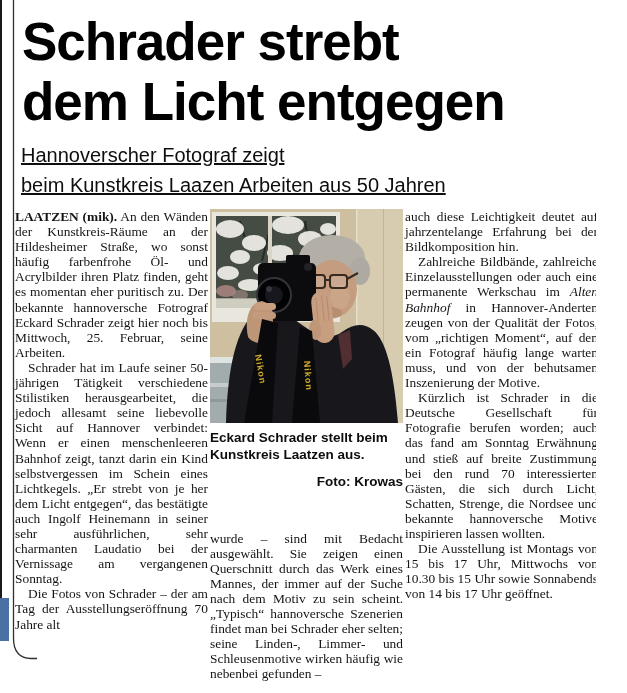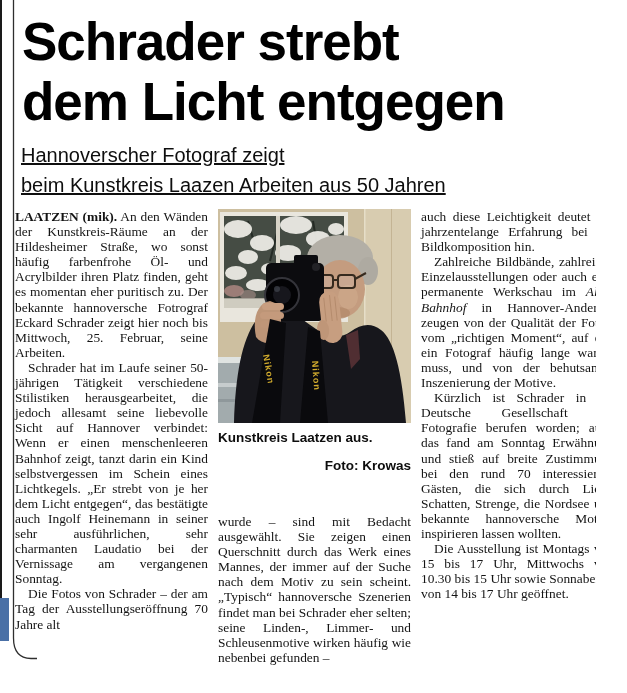--- a/index.html
+++ b/index.html
@@ -21,21 +21,21 @@
     position:absolute; left:22px; top:12px;
     font-size:53px; line-height:60px; font-weight:700;
     letter-spacing:-1px; color:#000;
   }
   .subhead {
     position:absolute; left:21px; top:141px;
     font-size:20px; line-height:29.5px; font-weight:400; color:#0e0e0e;text-decoration:underline;
   }
   .columns {
     position:absolute; left:15px; top:209px; width:600px;
-    display:flex; gap:10px;
+    display:flex; gap:2px;
   }
   .col { flex:0 0 193px; width:193px; }
   .col p {
     font-family:"Liberation Serif", serif;
     font-size:13.4px; line-height:15.1px;
     text-align:justify; color:#141414;
     hyphens:auto; -webkit-hyphens:auto;
   }
   .col p.indent { text-indent:13px; }
   .lead { font-weight:700; font-family:"Liberation Serif", serif; }
@@ -154,20 +154,21 @@
 
         <path d="M128 126 L140 121 L142 150 L133 160 Z" fill="#502e32"></path>
 
         <path d="M52 110 L34 214 L62 214 L68 114 Z" fill="#0a0a0d"></path>
         <path d="M90 118 L82 214 L110 214 L102 122 Z" fill="#0a0a0d"></path>
         <text transform="translate(45 146) rotate(80)" font-family="Liberation Sans, sans-serif" font-size="9" font-weight="700" letter-spacing="1" fill="#d2ac2e">Nikon</text>
         <text transform="translate(94 152) rotate(86)" font-family="Liberation Sans, sans-serif" font-size="9" font-weight="700" letter-spacing="1" fill="#d2ac2e">Nikon</text>
       </svg>
 
       <div class="caption">
+        <div>Eckard Schrader stellt beim</div>
         <div>Kunstkreis Laatzen aus.</div>
         <div class="credit">Foto: Krowas</div>
       </div>
 
       <p class="after-photo">wurde – sind mit Bedacht ausgewählt. Sie zeigen einen Querschnitt durch das Werk eines Mannes, der immer auf der Suche nach dem Motiv zu sein scheint. „Typisch“ hannoversche Szenerien findet man bei Schrader eher selten; seine Linden-, Limmer- und Schleusenmotive wirken häufig wie nebenbei gefunden –</p>
     </div>
 
     <div class="col">
       <p>auch diese Leichtigkeit deutet auf jahrzentelange Erfahrung bei der Bildkomposition hin.</p>
       <p class="indent"><span>Zahlreiche Bildbände, zahlreiche Einzelausstellungen oder auch eine permanente Werkschau im </span><span class="ital">Alten Bahnhof</span><span> in Hannover-Anderten zeugen von der Qualität der Fotos, vom „richtigen Moment“, auf den ein Fotograf häufig lange warten muss, und von der behutsamen Inszenierung der Motive.</span></p>

